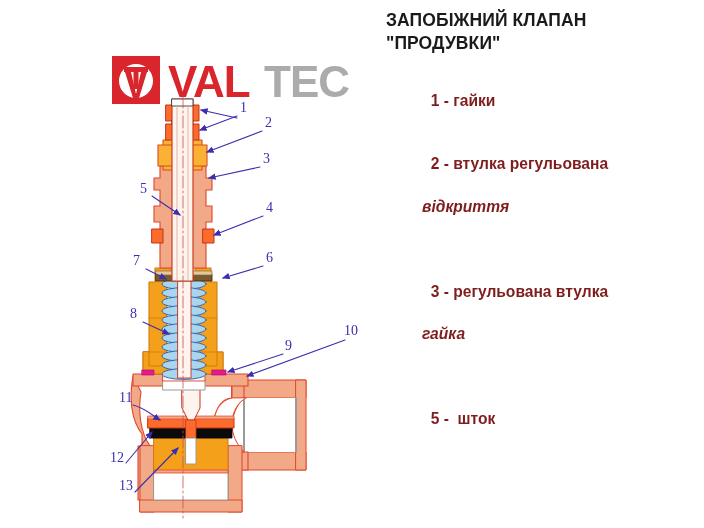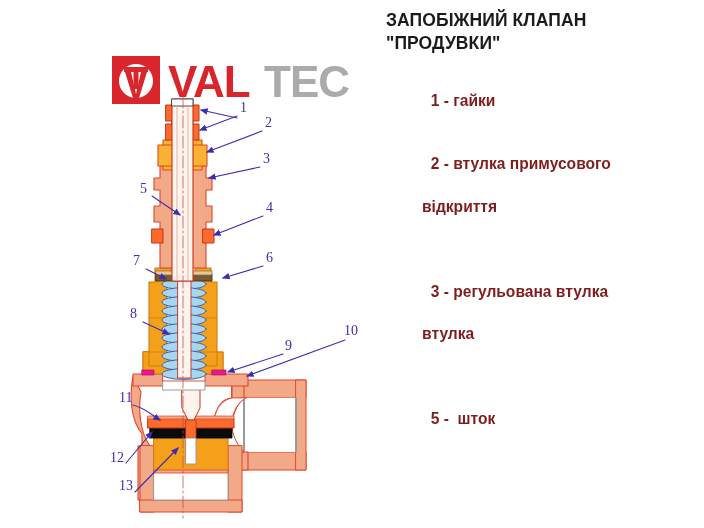--- a/index.html
+++ b/index.html
@@ -60,20 +60,21 @@
   .legend-item {
     font-size: 15.6px;
     font-weight: bold;
     color: #7f1d1d;
     line-height: 1.36;
     white-space: pre;
   }
   .legend-item .cont {
     display: block;
     padding-left: 26px;
+    font-style: italic;
   }
 </style>
 </head>
 <body>
 
 <div id="root">
 
   <div id="illustration">
     <svg id="valve-svg" width="384" height="528" viewBox="0 0 384 528" xmlns="http://www.w3.org/2000/svg">
 
@@ -303,26 +304,26 @@
     <div id="title">
       <span class="tline">ЗАПОБІЖНИЙ КЛАПАН</span>
       <span class="tline">"ПРОДУВКИ"</span>
     </div>
 
     <div id="legend">
       <div class="legend-item">
         <span>1</span><span> - гайки</span>
       </div>
       <div class="legend-item">
-        <span>2</span><span> - втулка примусового</span>
+        <span>2</span><span> - втулка регульована</span>
         <span class="cont">відкриття</span>
       </div>
       <div class="legend-item">
         <span>3</span><span> - регульована втулка</span>
-        <span class="cont">втулка</span>
+        <span class="cont">гайка</span>
       </div>
       <div class="legend-item">
         <span>5</span><span> -  шток</span>
       </div>
 
     </div>
 
   </div>
 </div>
 

